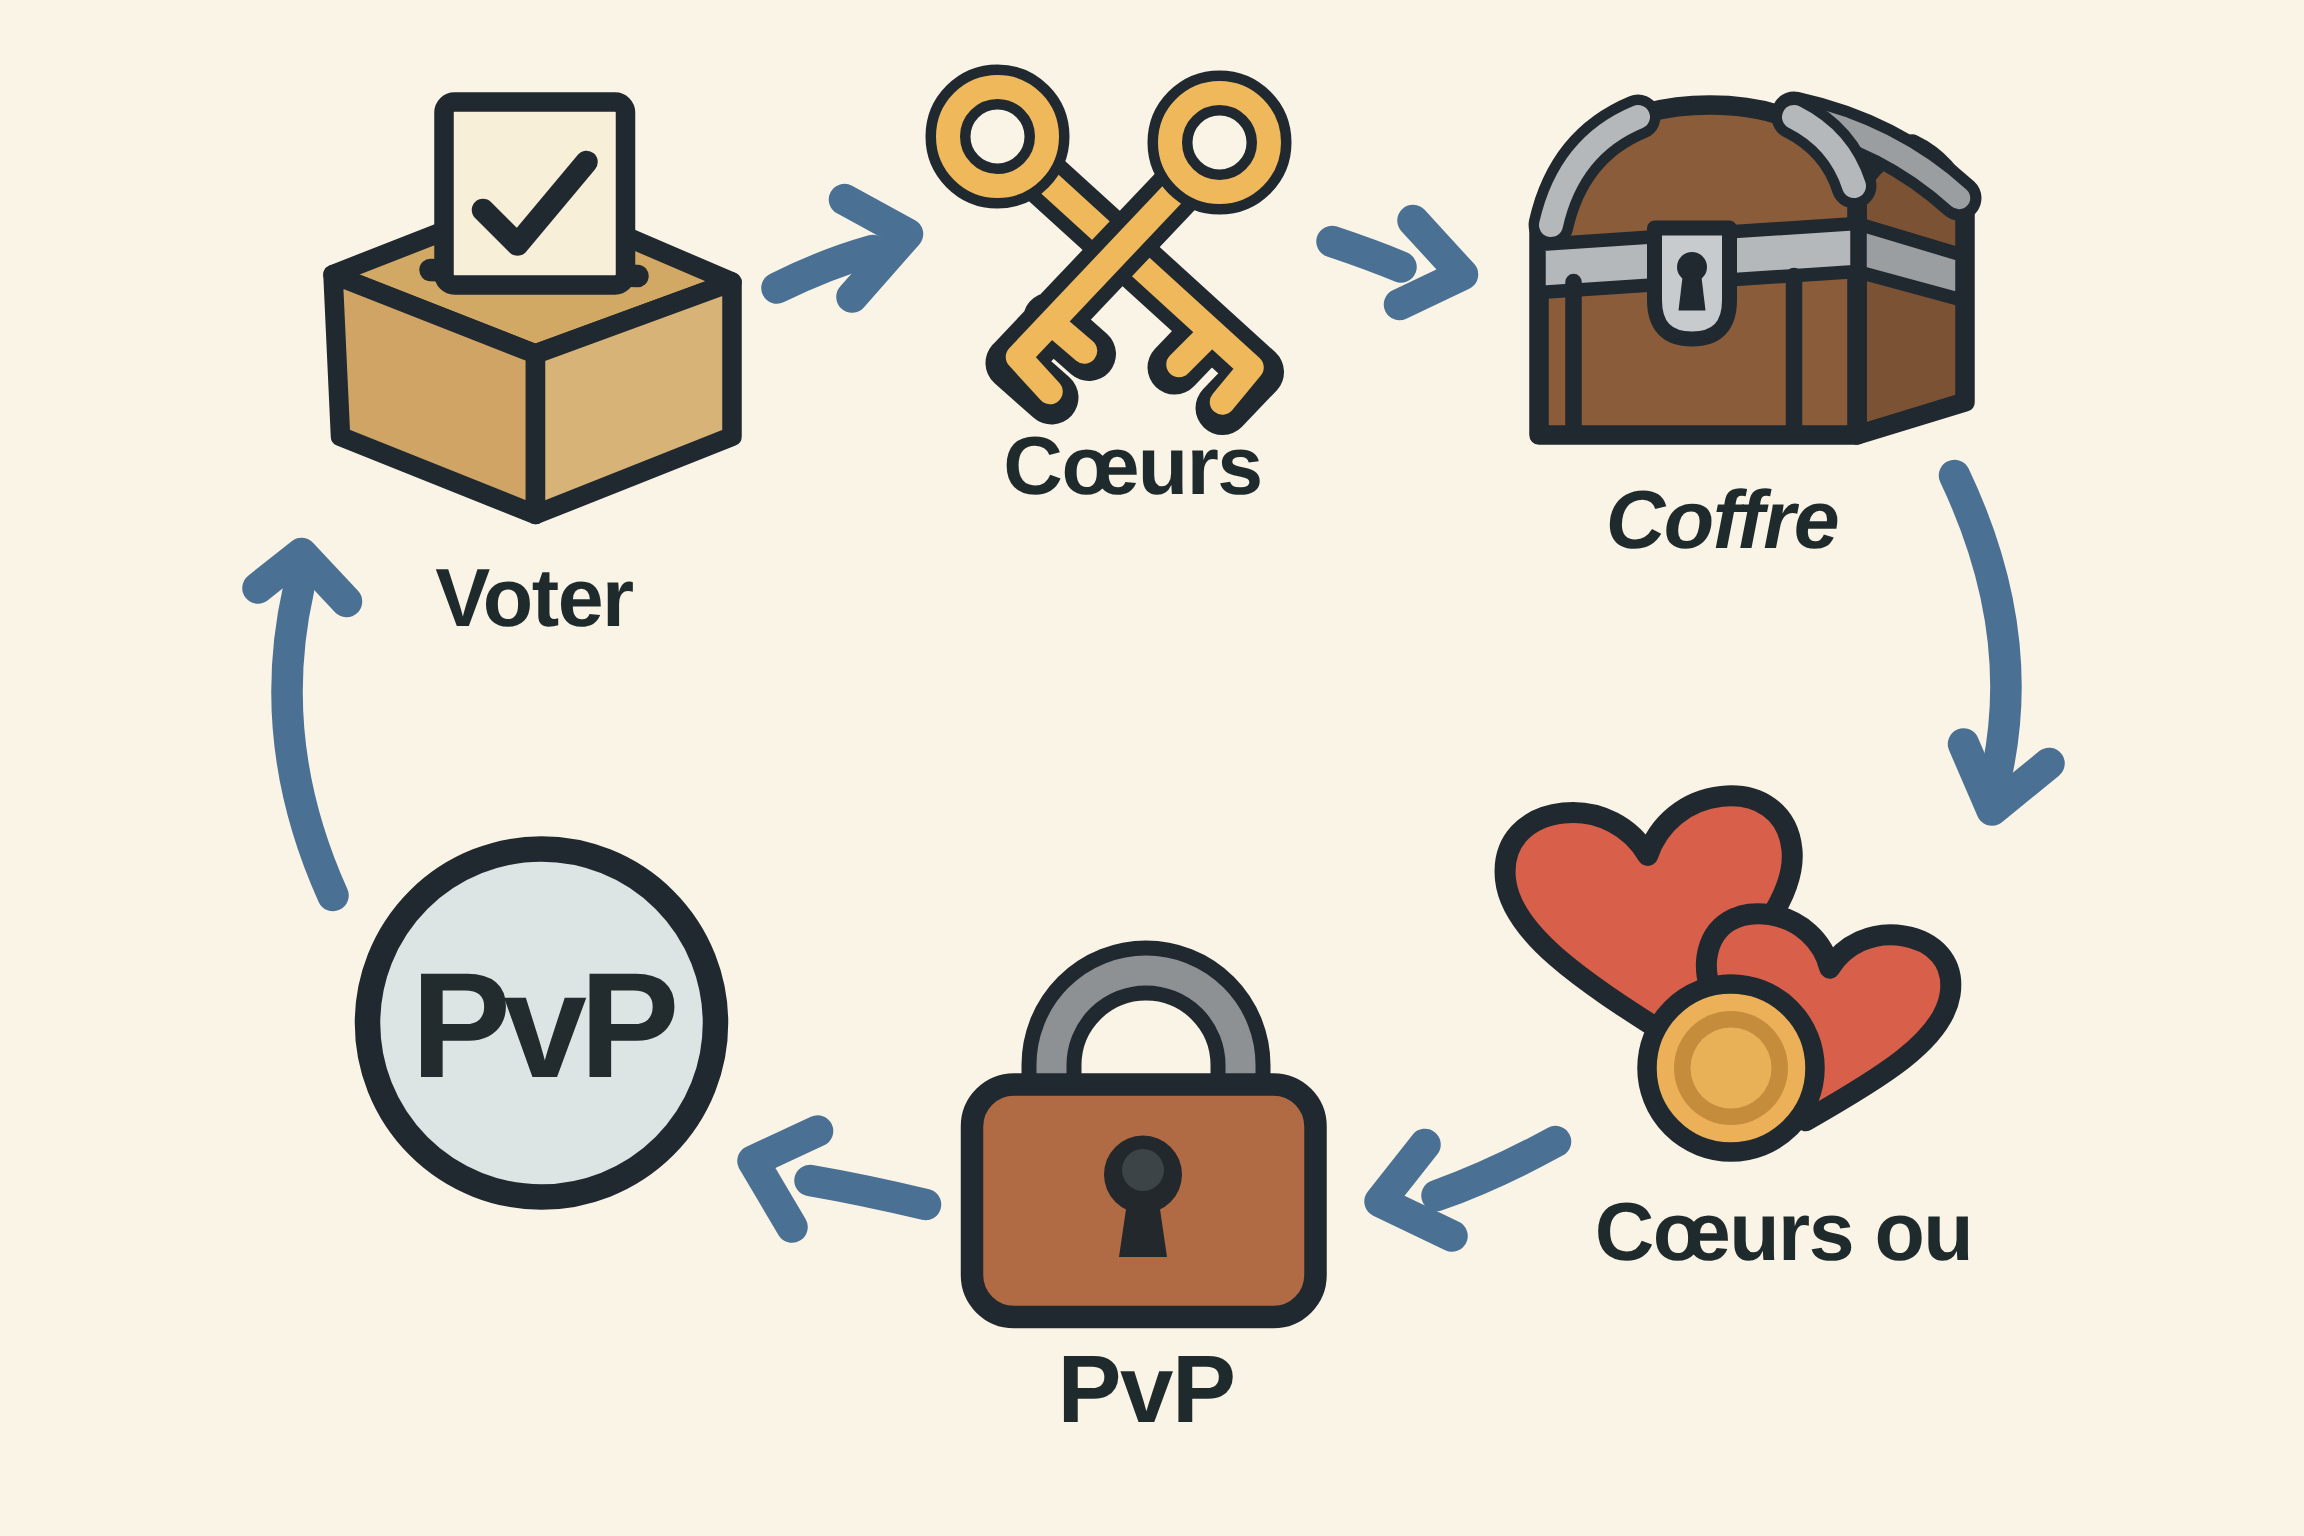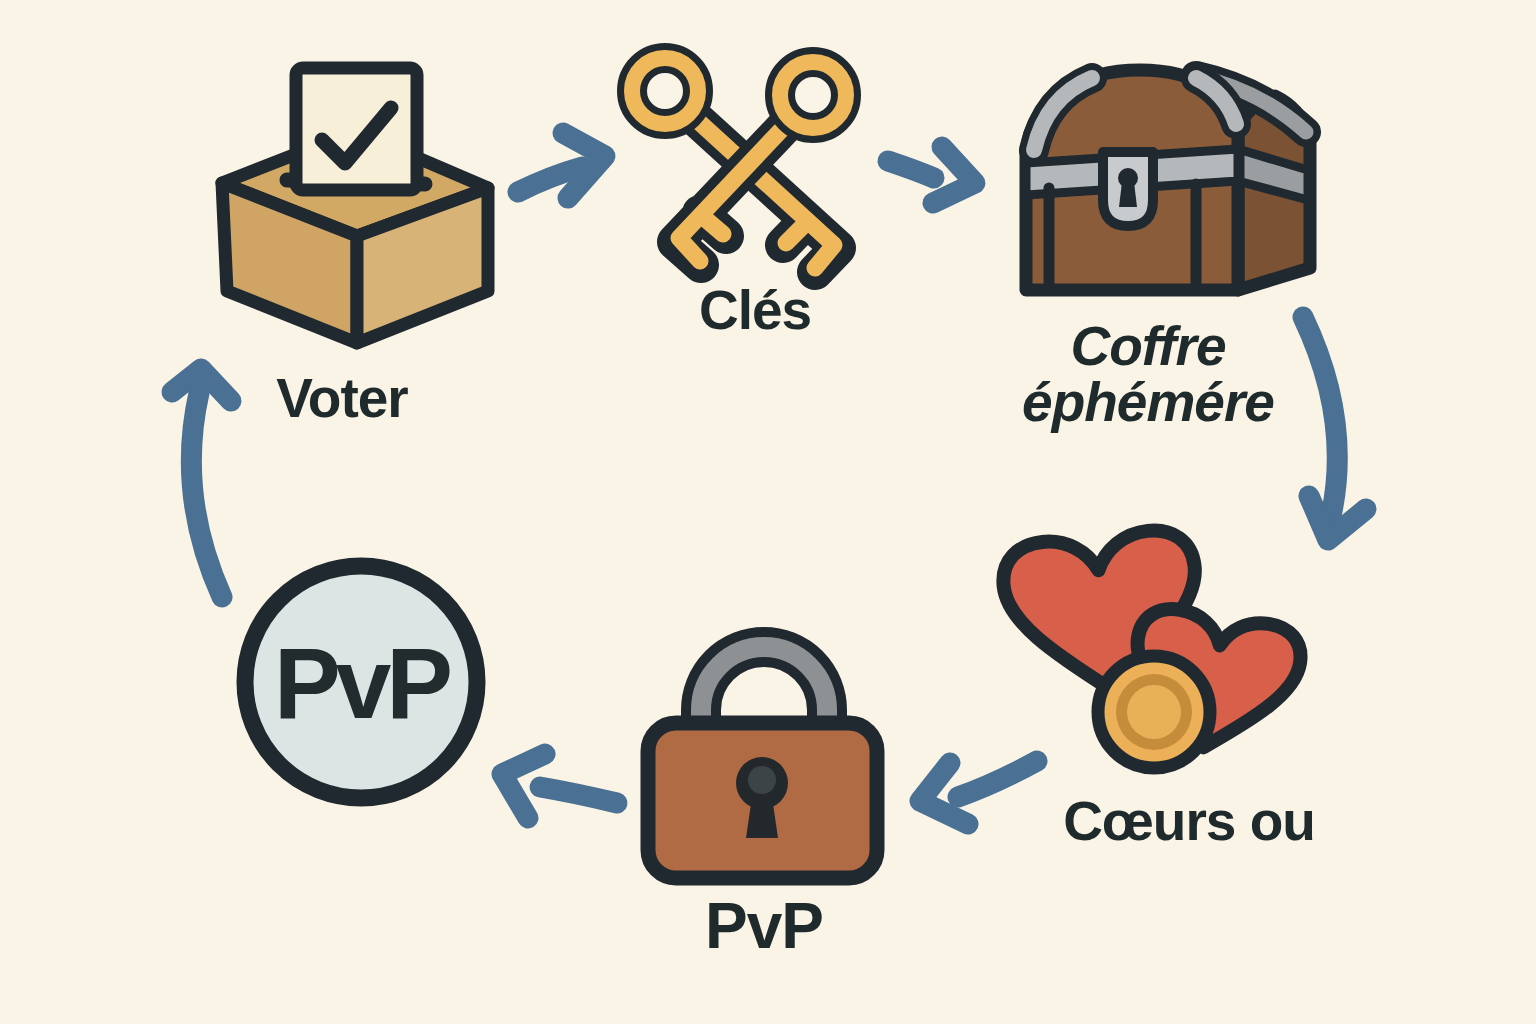--- a/index.html
+++ b/index.html
@@ -151,27 +151,26 @@
         <path d="M545,754 L502,774 L528,818"></path>
       </g>
 
       <g>
         <path d="M222,597 Q176,495 199,393"></path>
         <path d="M172,392 L201,369 L231,401"></path>
       </g>
     </g>
   </svg>
 
-  <div class="label" style="left:342px;top:370px">Voter</div>
+  <div class="label" style="left:356px;top:370px">Voter</div>
 
-  <div class="label" style="left:755px;top:282px">Clés</div>
+  <div class="label" style="left:755px;top:282px">Cœurs</div>
 
   <div class="label multiline" style="left:1148px;top:318px">
     <div>Coffre</div>
-    <div>éphémére</div>
   </div>
 
   <div class="label multiline-wide" style="left:1189px;top:790px">
     <div>Cœurs ou</div>
   </div>
 
   <div class="label label-pvp" style="left:764px;top:894px">PvP</div>
 
 </div>
 

